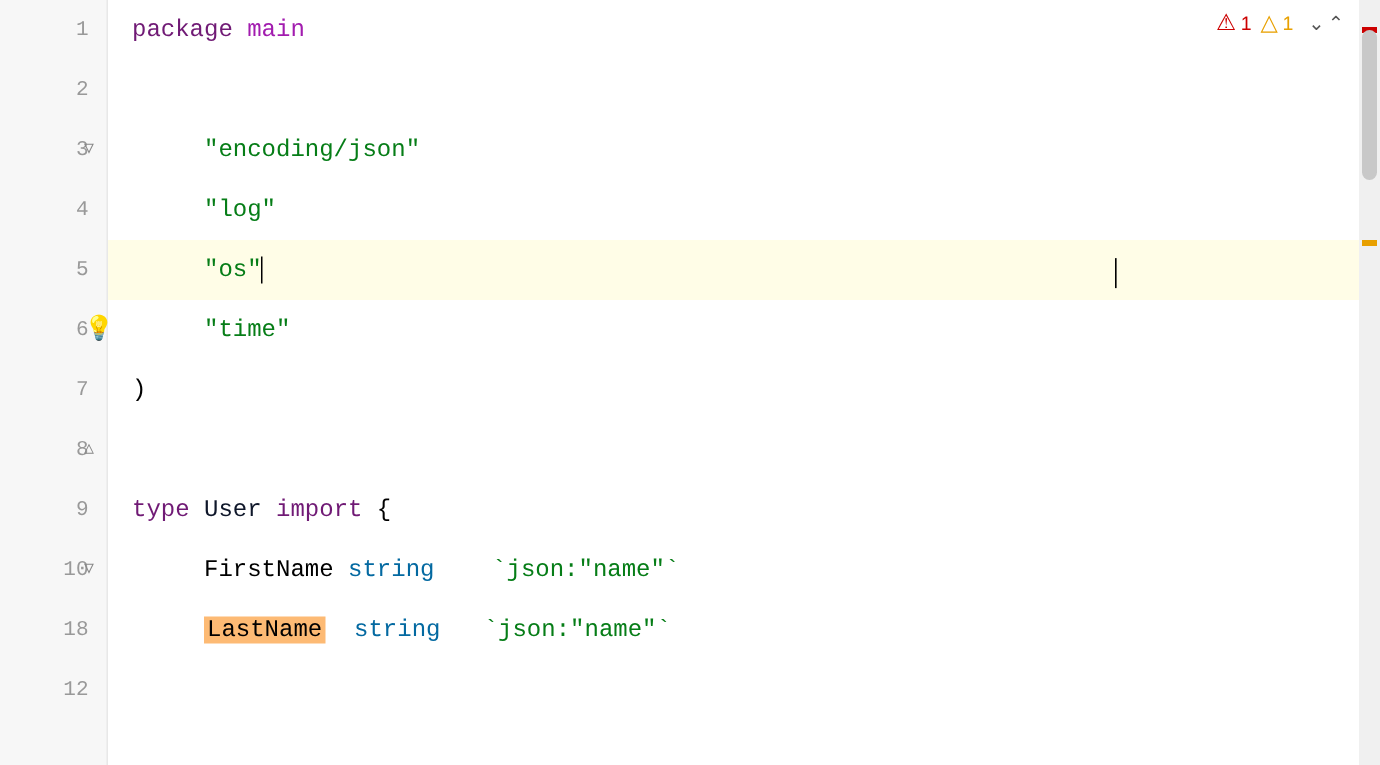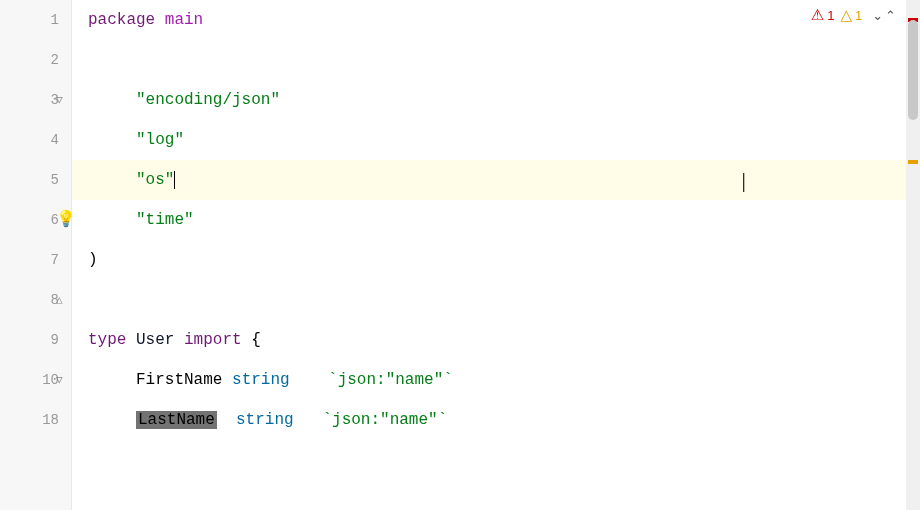--- a/index.html
+++ b/index.html
@@ -192,21 +192,21 @@
       position: absolute;
       right: 160px;
       top: 50%;
       transform: translateY(-50%);
       font-family: serif;
       pointer-events: none;
     }
 
     
     .highlight-yellow {
-      background: #737373;
+      background: #fdba74;
       padding: 0 2px;
       text-align: center;
     }
   </style>
 </head>
 <body>
 
 <div class="editor-container">
 
   <div class="toolbar">
@@ -241,20 +241,21 @@
     <div class="line-number" style="position:relative;">
       8
       <span class="fold-icon gutter-icon">△</span>
     </div>
     <div class="line-number">9</div>
     <div class="line-number" style="position:relative;padding-left:12px;">
       10
       <span class="fold-icon gutter-icon">▽</span>
     </div>
     <div class="line-number">18</div>
+    <div class="line-number">12</div>
   </div>
 
   <div class="code-area">
 
     <div class="code-line">
       <span class="kw">package </span><span class="pkg">main</span>
     </div>
 
     <div class="code-line">&nbsp;</div>
 

